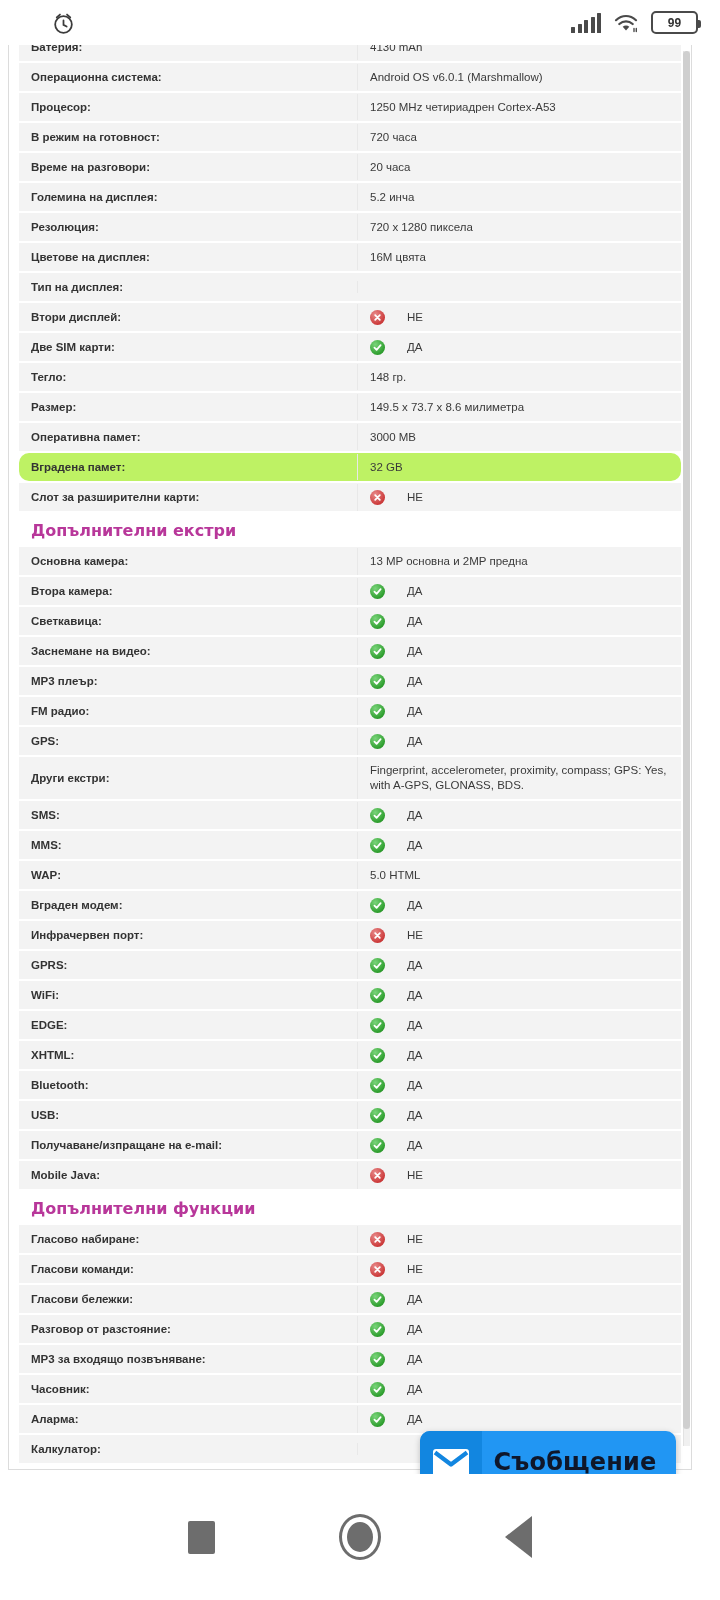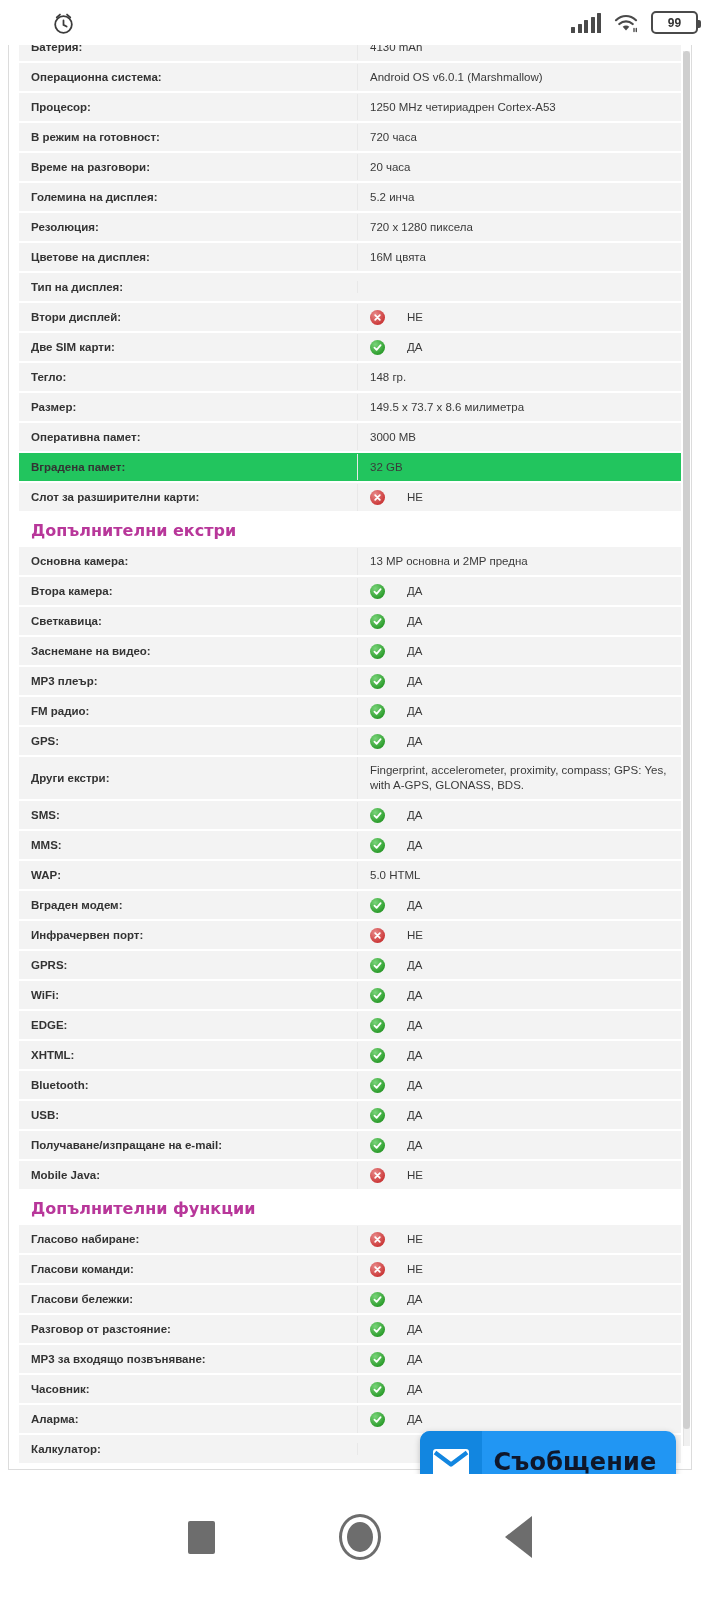--- a/index.html
+++ b/index.html
@@ -70,21 +70,21 @@
   }
 
   
   .row {
     display: flex; align-items: center;
     min-height: 28px;
     background: #f3f3f3;
     margin-bottom: 2px;
     position: relative;
   }
-  .row.alt { background: #22c55e; }
+  .row.alt { background: #bef264; border-radius: 10px; }
   .row .k {
     width: 338px; flex: 0 0 338px;
     padding: 6px 10px 6px 12px;
     font-size: 11.5px; font-weight: bold; color: #333;
     display: flex; align-items: center;
     line-height: 1.25;
   }
   .row .v {
     flex: 1;
     padding: 6px 10px 6px 12px;

